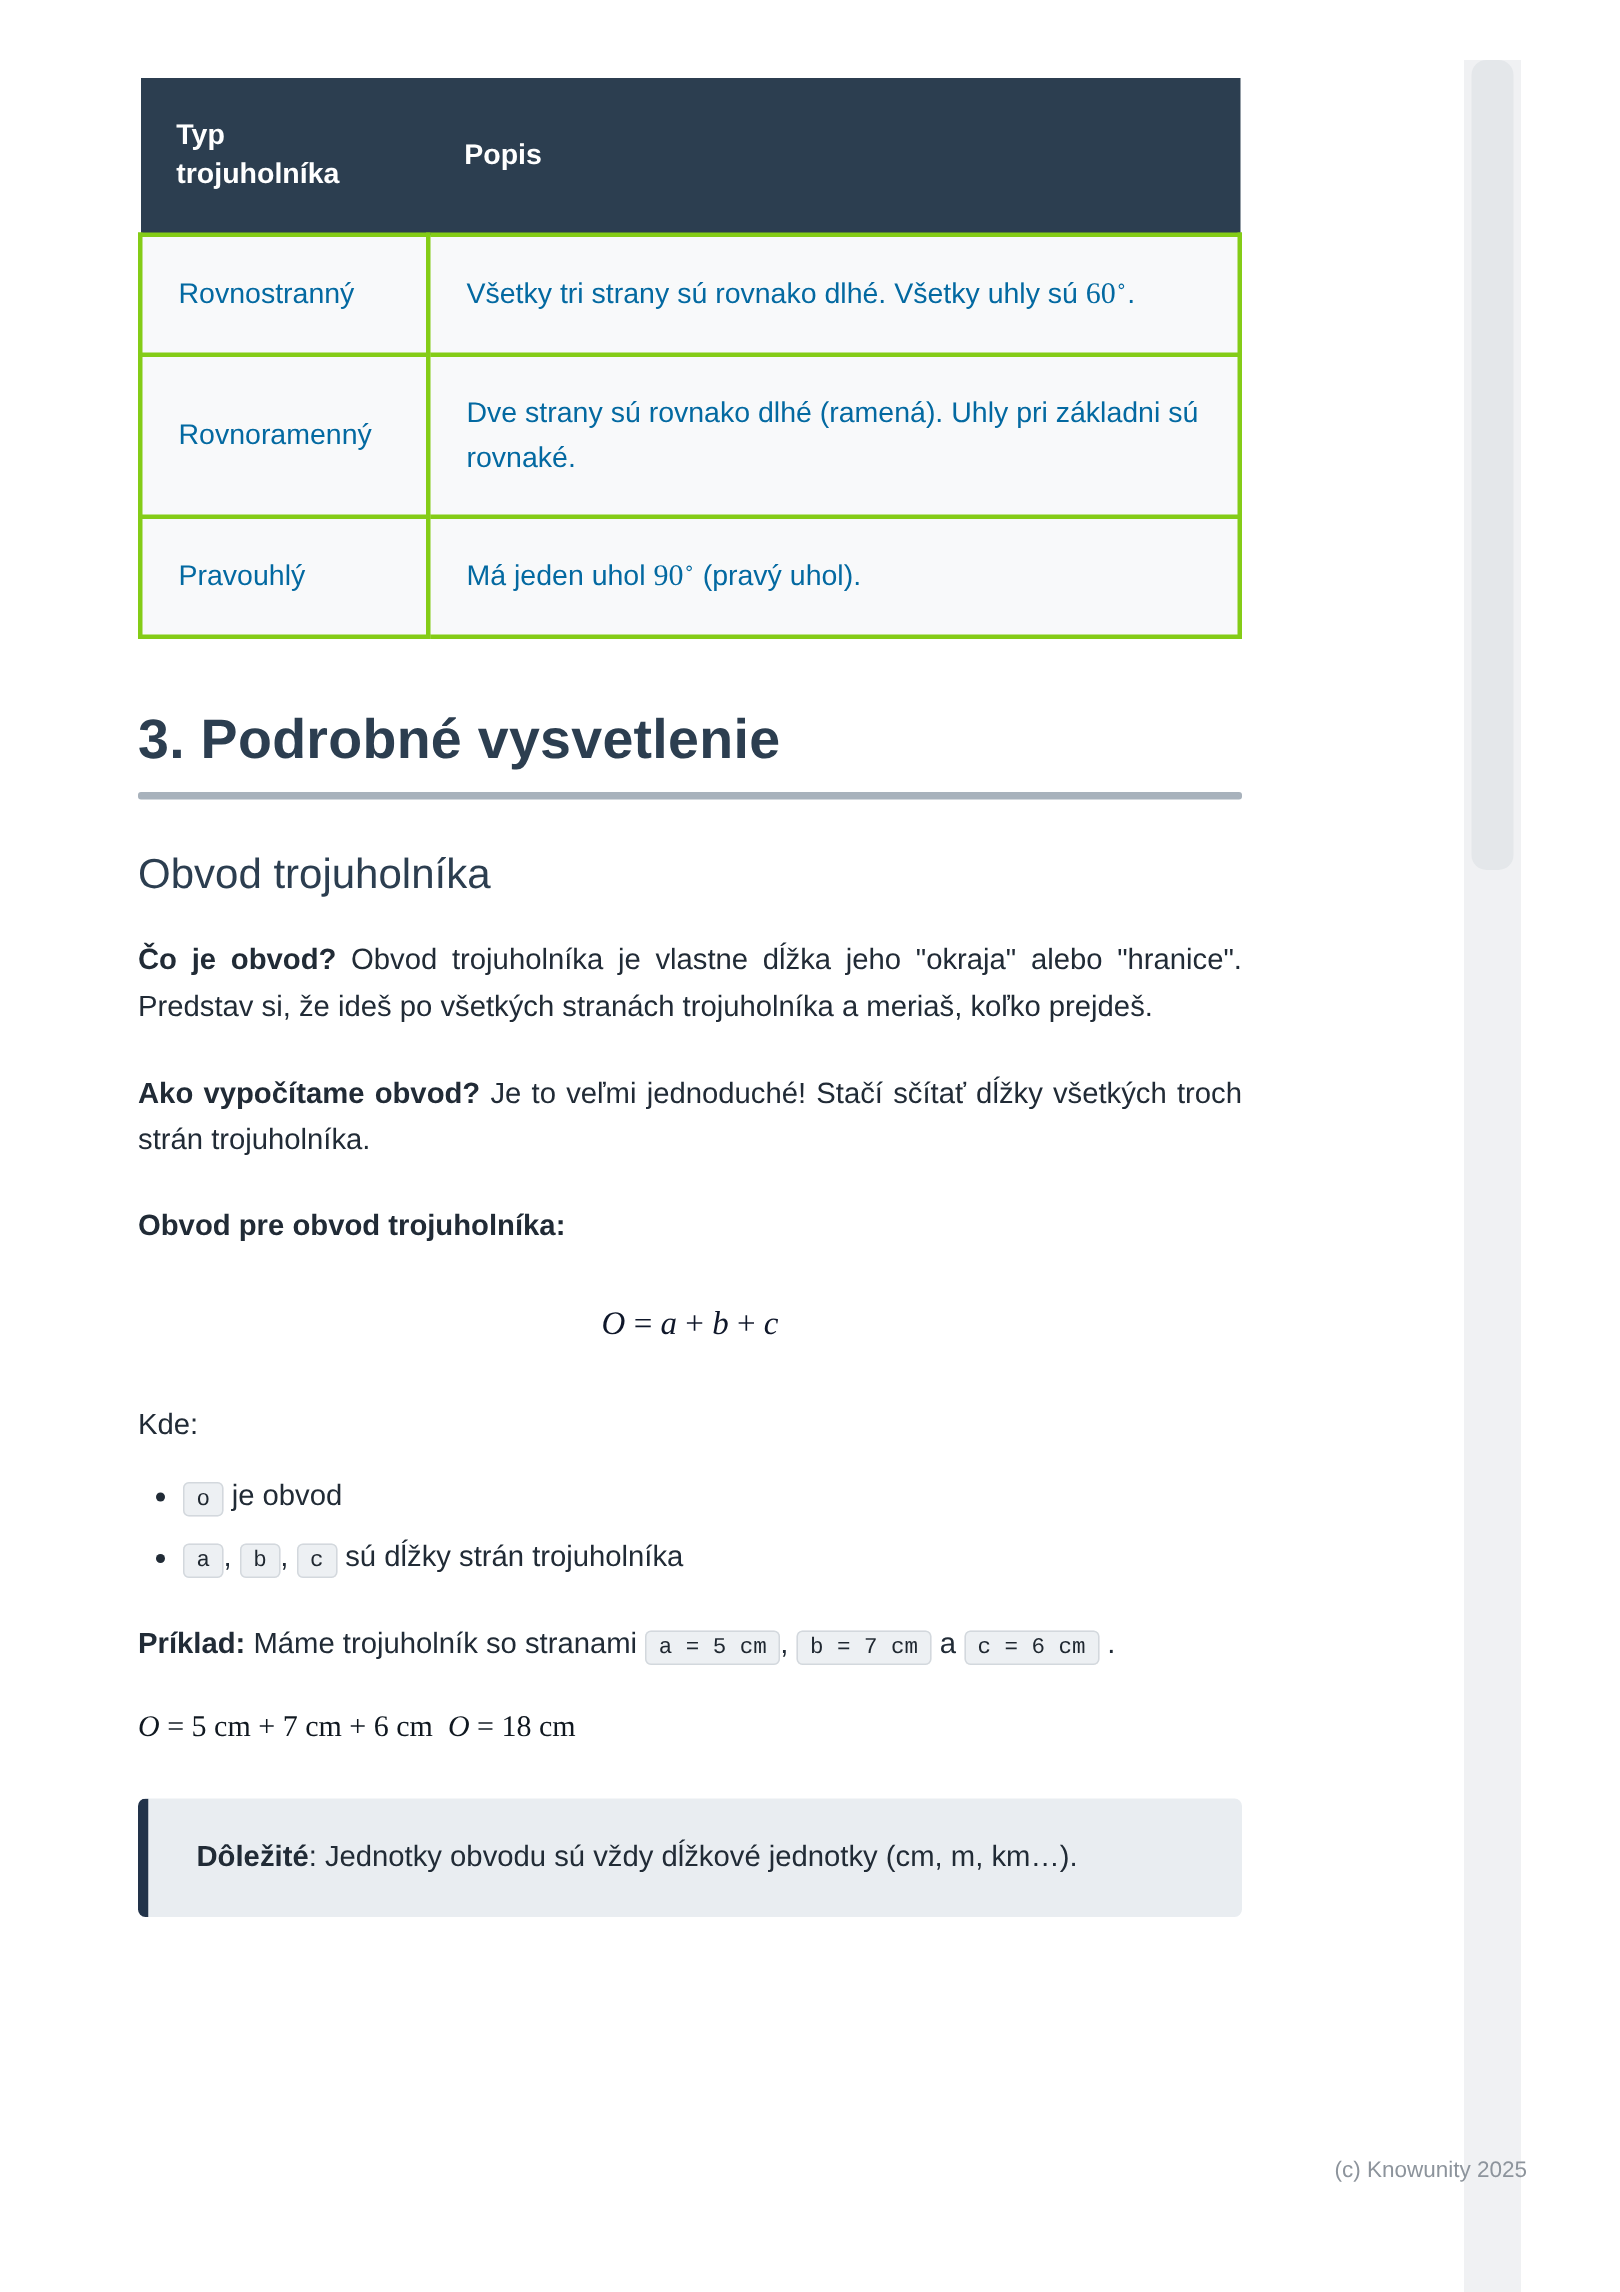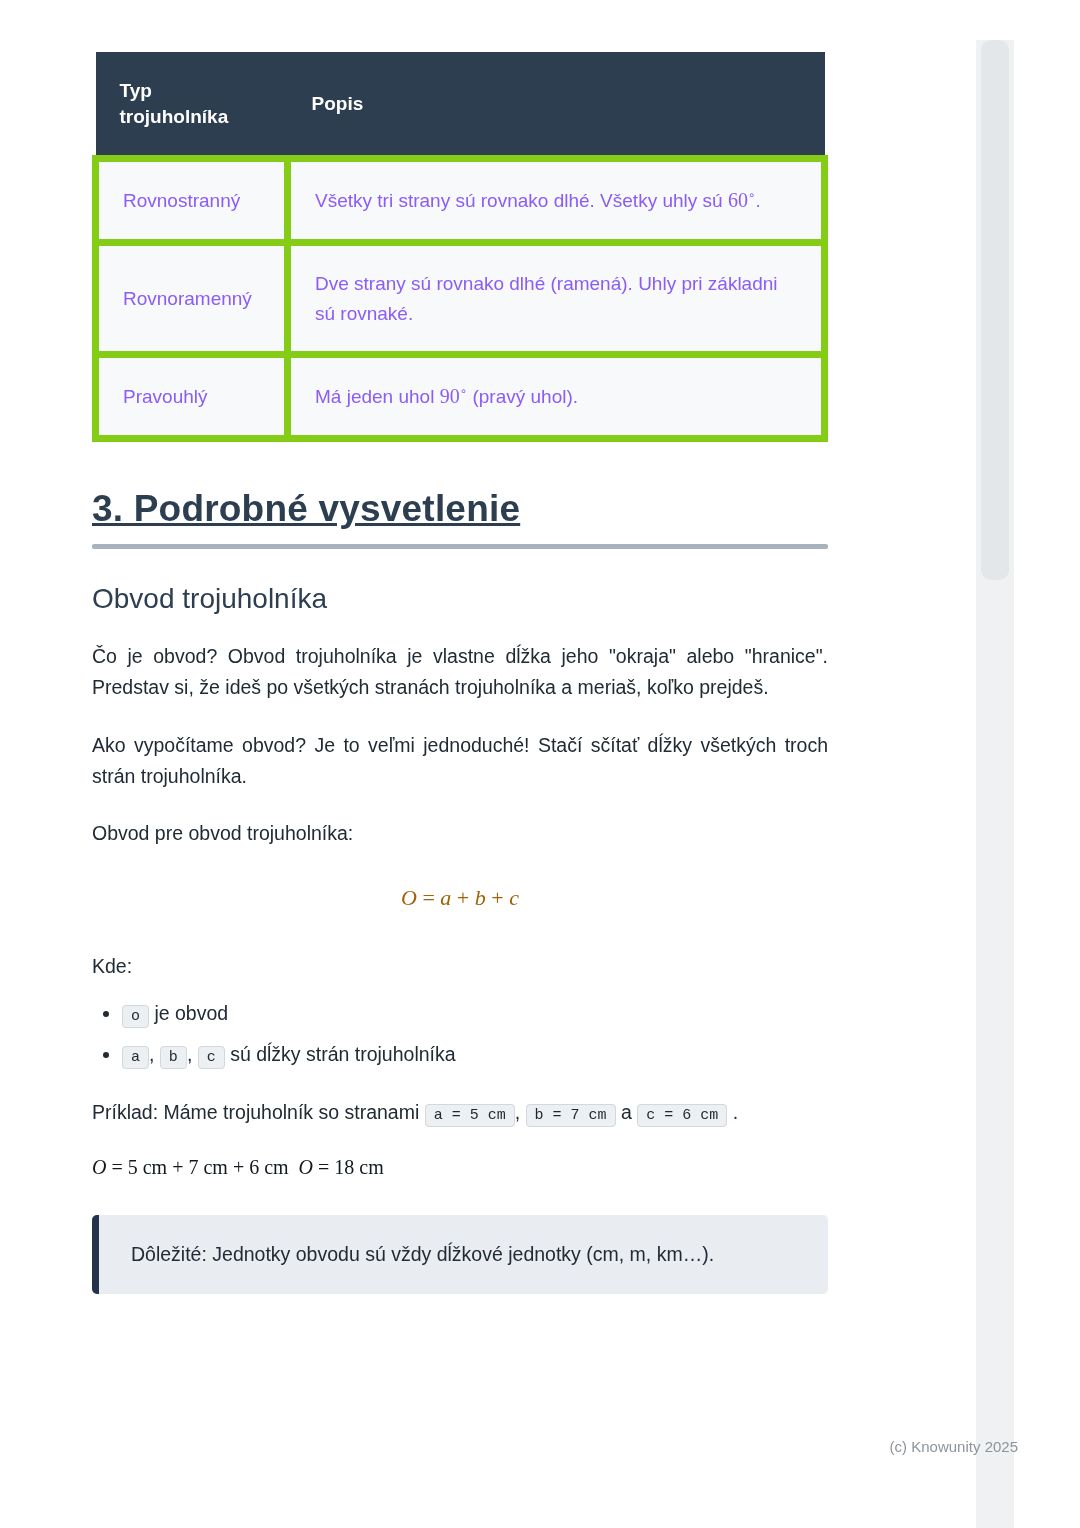--- a/index.html
+++ b/index.html
@@ -30,57 +30,56 @@
     text-align: left;
     font-size: 19px;
     font-weight: 700;
     padding: 26px 24px;
     line-height: 1.35;
     vertical-align: middle;
   }
   .tri th:first-child { width: 192px; }
   .tri td {
     background: var(--table-body-bg, #f8f9fa);
-    border: 7px solid #84cc16;
+    border: 3px solid #84cc16;
     font-size: 19px;
-    color: #8b5cf6;
+    color: #0369a1;
     padding: 23px 24px;
     line-height: 1.55;
     vertical-align: middle;
   }
 
   
   .h2 {
     font-size: 37px;
     font-weight: 700;
     color: var(--heading-text, #2c3e50);
     margin: 46px 0 14px;
     letter-spacing: .2px;
-    text-decoration: underline;
   }
   .hr { height: 5px; border: none; background: var(--divider, #a8b2bc); margin: 0 0 34px; border-radius: 2px; }
   .h3 { font-size: 28px; font-weight: 400; color: var(--heading-text, #2c3e50); margin: 0 0 26px; }
 
   
   .body {
     font-size: 19.5px;
     line-height: 1.6;
     text-align: justify;
     color: #212b36;
     margin: 0 0 26px;
   }
   .label { margin-bottom: 30px; }
-  strong { font-weight: 400; }
+  strong { font-weight: 700; }
 
   
   .formula-center {
     text-align: center;
     font-family: "Liberation Serif", serif;
     font-size: 22px;
-    color: #a16207;
+    color: #0f172a;
     margin: 36px 0 40px;
   }
   .formula-line {
     font-family: "Liberation Serif", serif;
     font-size: 20px;
     color: #101820;
     margin: 28px 0 36px;
   }
   .mvar { font-family: "Liberation Serif", serif; font-style: italic; }
   .mseg { font-family: "Liberation Serif", serif; font-size: 20px; }

